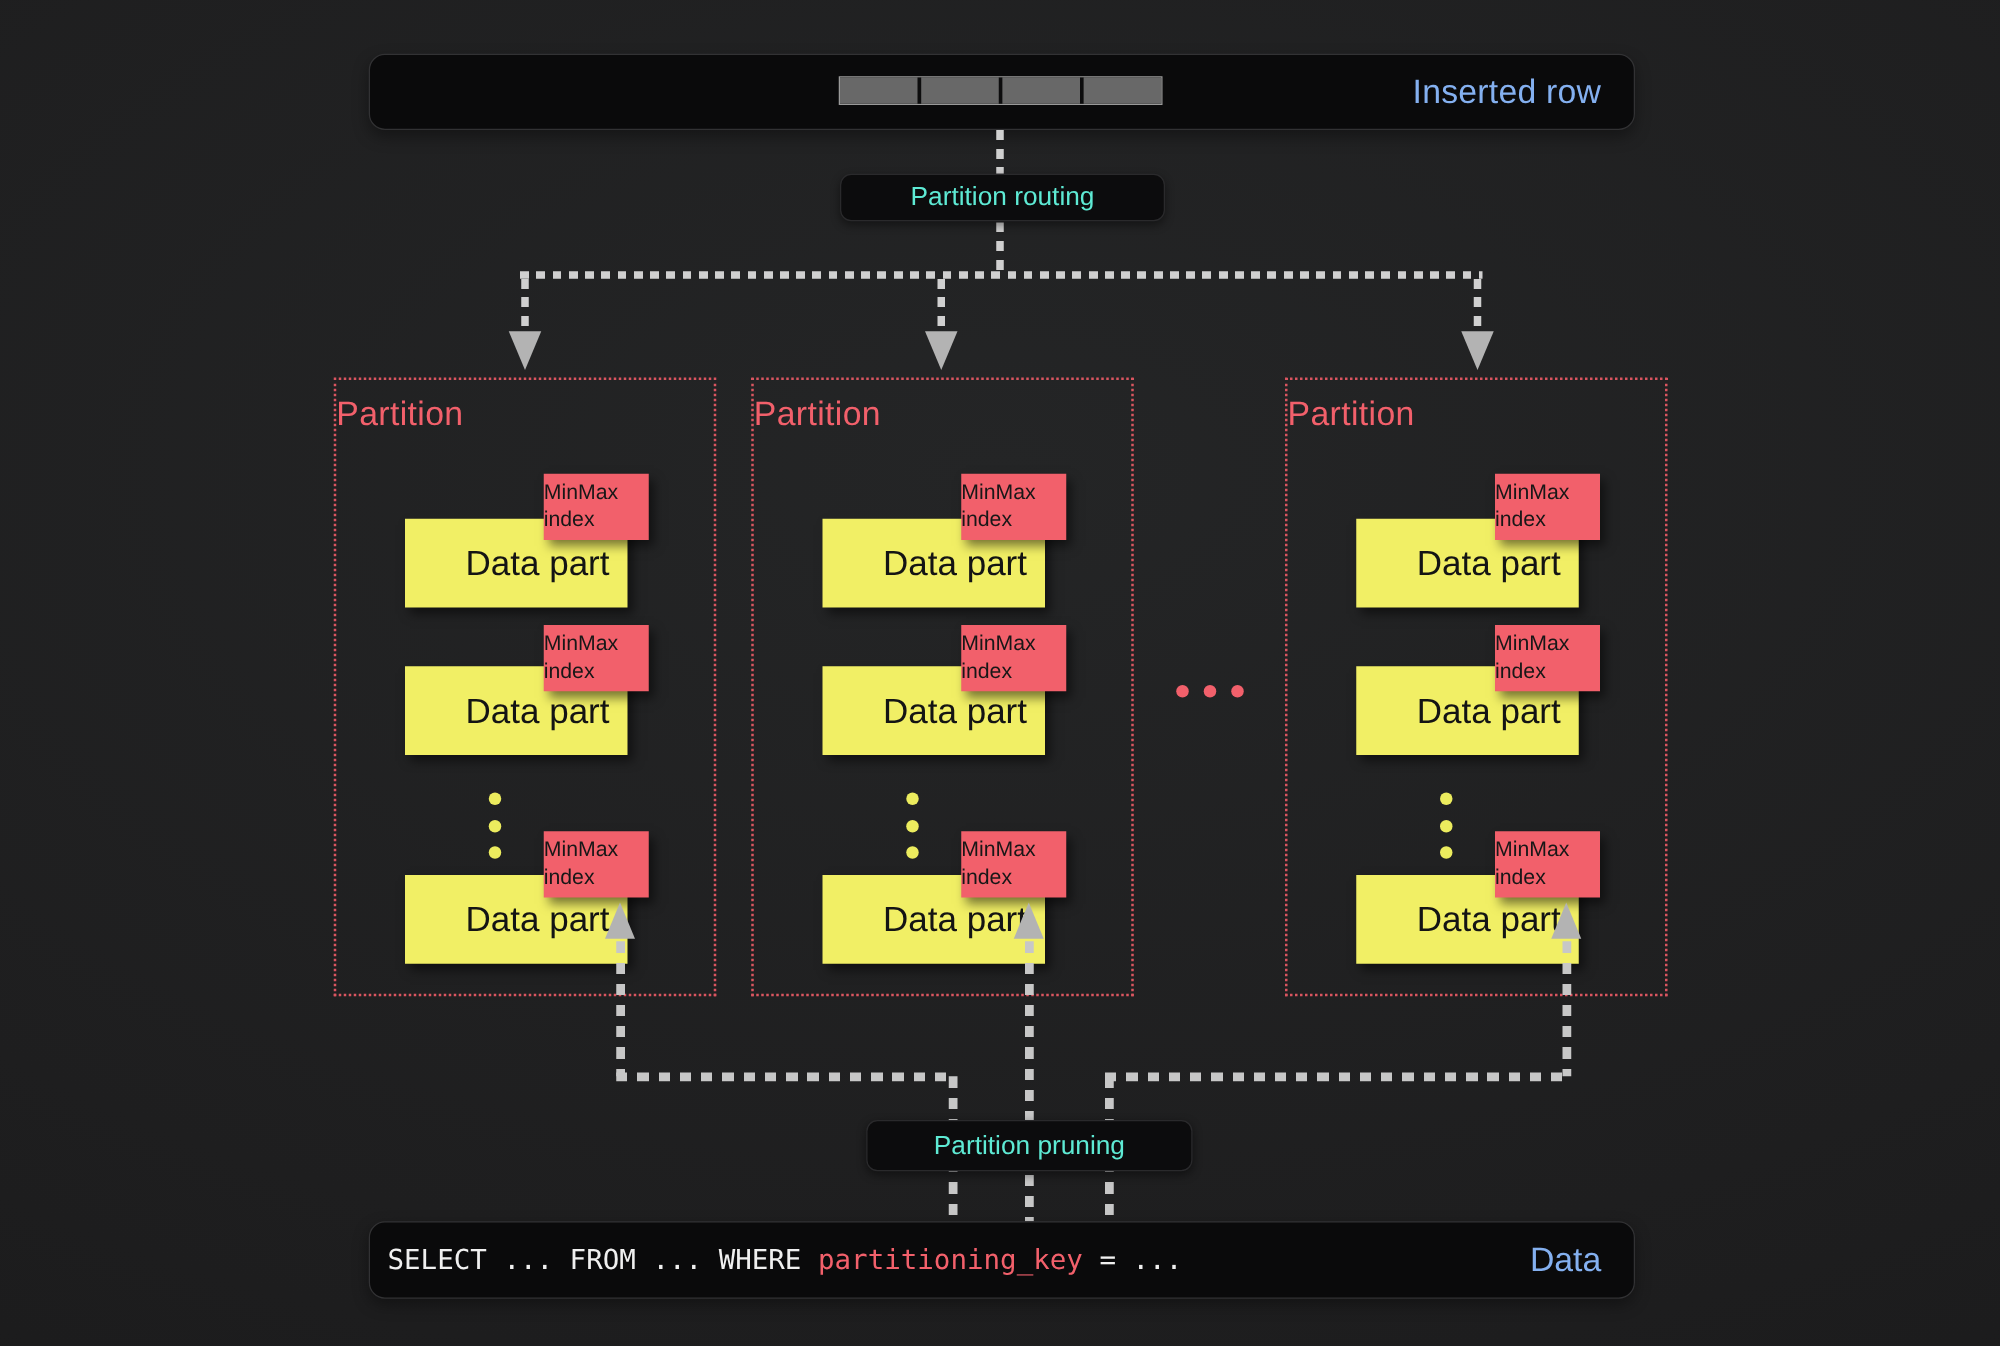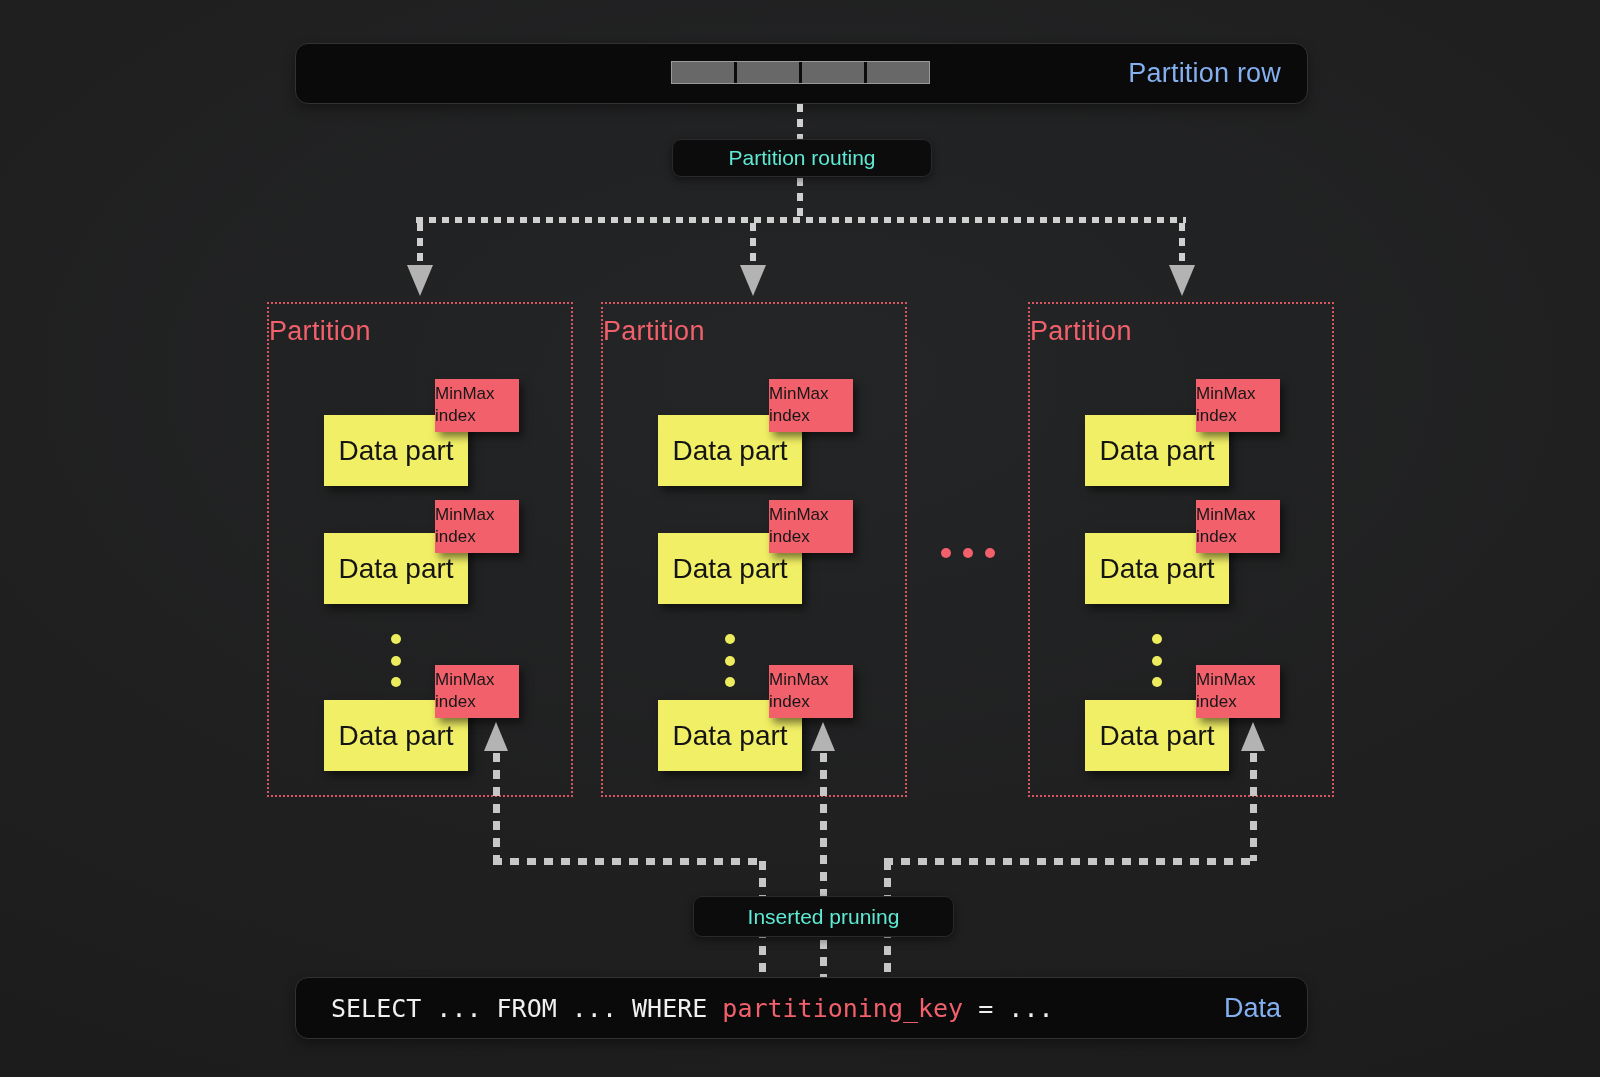--- a/index.html
+++ b/index.html
@@ -66,53 +66,54 @@
   .partition-title{
     position:absolute;left:0;top:12px;width:100%;text-align:left;
     color:var(--accent-pink);font-size:27px;font-weight:500;letter-spacing:.3px;
   }
   .data-part{
     position:absolute;left:55px;width:144px;height:71px;z-index:1;
     background:var(--accent-yellow);
     display:flex;align-items:center;justify-content:center;
     color:#141414;font-size:28px;
     box-shadow:4px 5px 8px rgba(0,0,0,.5);
+    padding-left:34px;
   }
   .minmax-tag{
     position:absolute;left:166px;width:84px;height:53px;z-index:2;box-sizing:border-box;
     background:var(--accent-pink);padding-top:4px;
     text-align:left;color:#171717;font-size:17px;line-height:1.3;
     box-shadow:4px 5px 8px rgba(0,0,0,.5);
   }
   .p1{top:111px}.p2{top:229px}.p3{top:396px}
   .t1{top:75px}.t2{top:196px}.t3{top:361px}
   .vdot{position:absolute;width:10px;height:10px;border-radius:50%;background:#ecec5e;left:122px;}
   .d1{top:330px}.d2{top:352px}.d3{top:373px}
   .hdot{position:absolute;width:10px;height:10px;border-radius:50%;background:var(--accent-pink);top:548px;z-index:1;}
   
   .code{
-    padding-left:35px;white-space:pre;
-    font-family:"DejaVu Sans Mono", monospace;font-size:25px;color:#f0f0f0;
+    padding-left:14px;white-space:pre;
+    font-family:"DejaVu Sans Mono", monospace;font-size:22px;color:#f0f0f0;
   }
   .code .key{color:var(--accent-pink);}
   .query-label{position:static;padding-right:26px;color:var(--accent-blue);font-size:27px;}
 </style>
 </head>
 <body>
 
 <div class="stage">
 
   <div class="panel top-bar">
     <div class="row-segments">
       <div class="cell"></div>
       <div class="cell"></div>
       <div class="cell"></div>
       <div class="cell"></div>
     </div>
-    <span class="bar-label">Partition row</span>
+    <span class="bar-label">Inserted row</span>
   </div>
 
   <div class="vdash" style="left:797px;top:104px;height:35px"></div>
   <div class="pill pill-routing">
     <span>Partition routing</span>
   </div>
   <div class="vdash" style="left:797px;top:178px;height:40px"></div>
   <div class="hdash" style="left:416px;top:217px;width:770px"></div>
   <div class="vdash" style="left:417px;top:223px;height:42px"></div>
   <div class="vdash" style="left:750px;top:223px;height:42px"></div>
@@ -168,21 +169,21 @@
   <div class="arrow-up" style="left:811px;top:722px"></div>
   <div class="arrow-up" style="left:1241px;top:722px"></div>
   <div class="vdash b" style="left:493px;top:753px;height:108px"></div>
   <div class="vdash b" style="left:820px;top:753px;height:224px"></div>
   <div class="vdash b" style="left:1250px;top:753px;height:108px"></div>
   <div class="hdash b" style="left:493px;top:858px;width:271px"></div>
   <div class="hdash b" style="left:884px;top:858px;width:373px"></div>
   <div class="vdash b" style="left:759px;top:861px;height:116px"></div>
   <div class="vdash b" style="left:884px;top:861px;height:116px"></div>
   <div class="pill pill-pruning">
-    <span>Inserted pruning</span>
+    <span>Partition pruning</span>
   </div>
 
   <div class="panel query-bar">
     <div class="code"><span>SELECT ... FROM ... WHERE </span><span class="key">partitioning_key</span><span> = ...</span></div>
     <span class="query-label">Data</span>
   </div>
 
 </div>
 
 </body></html>

